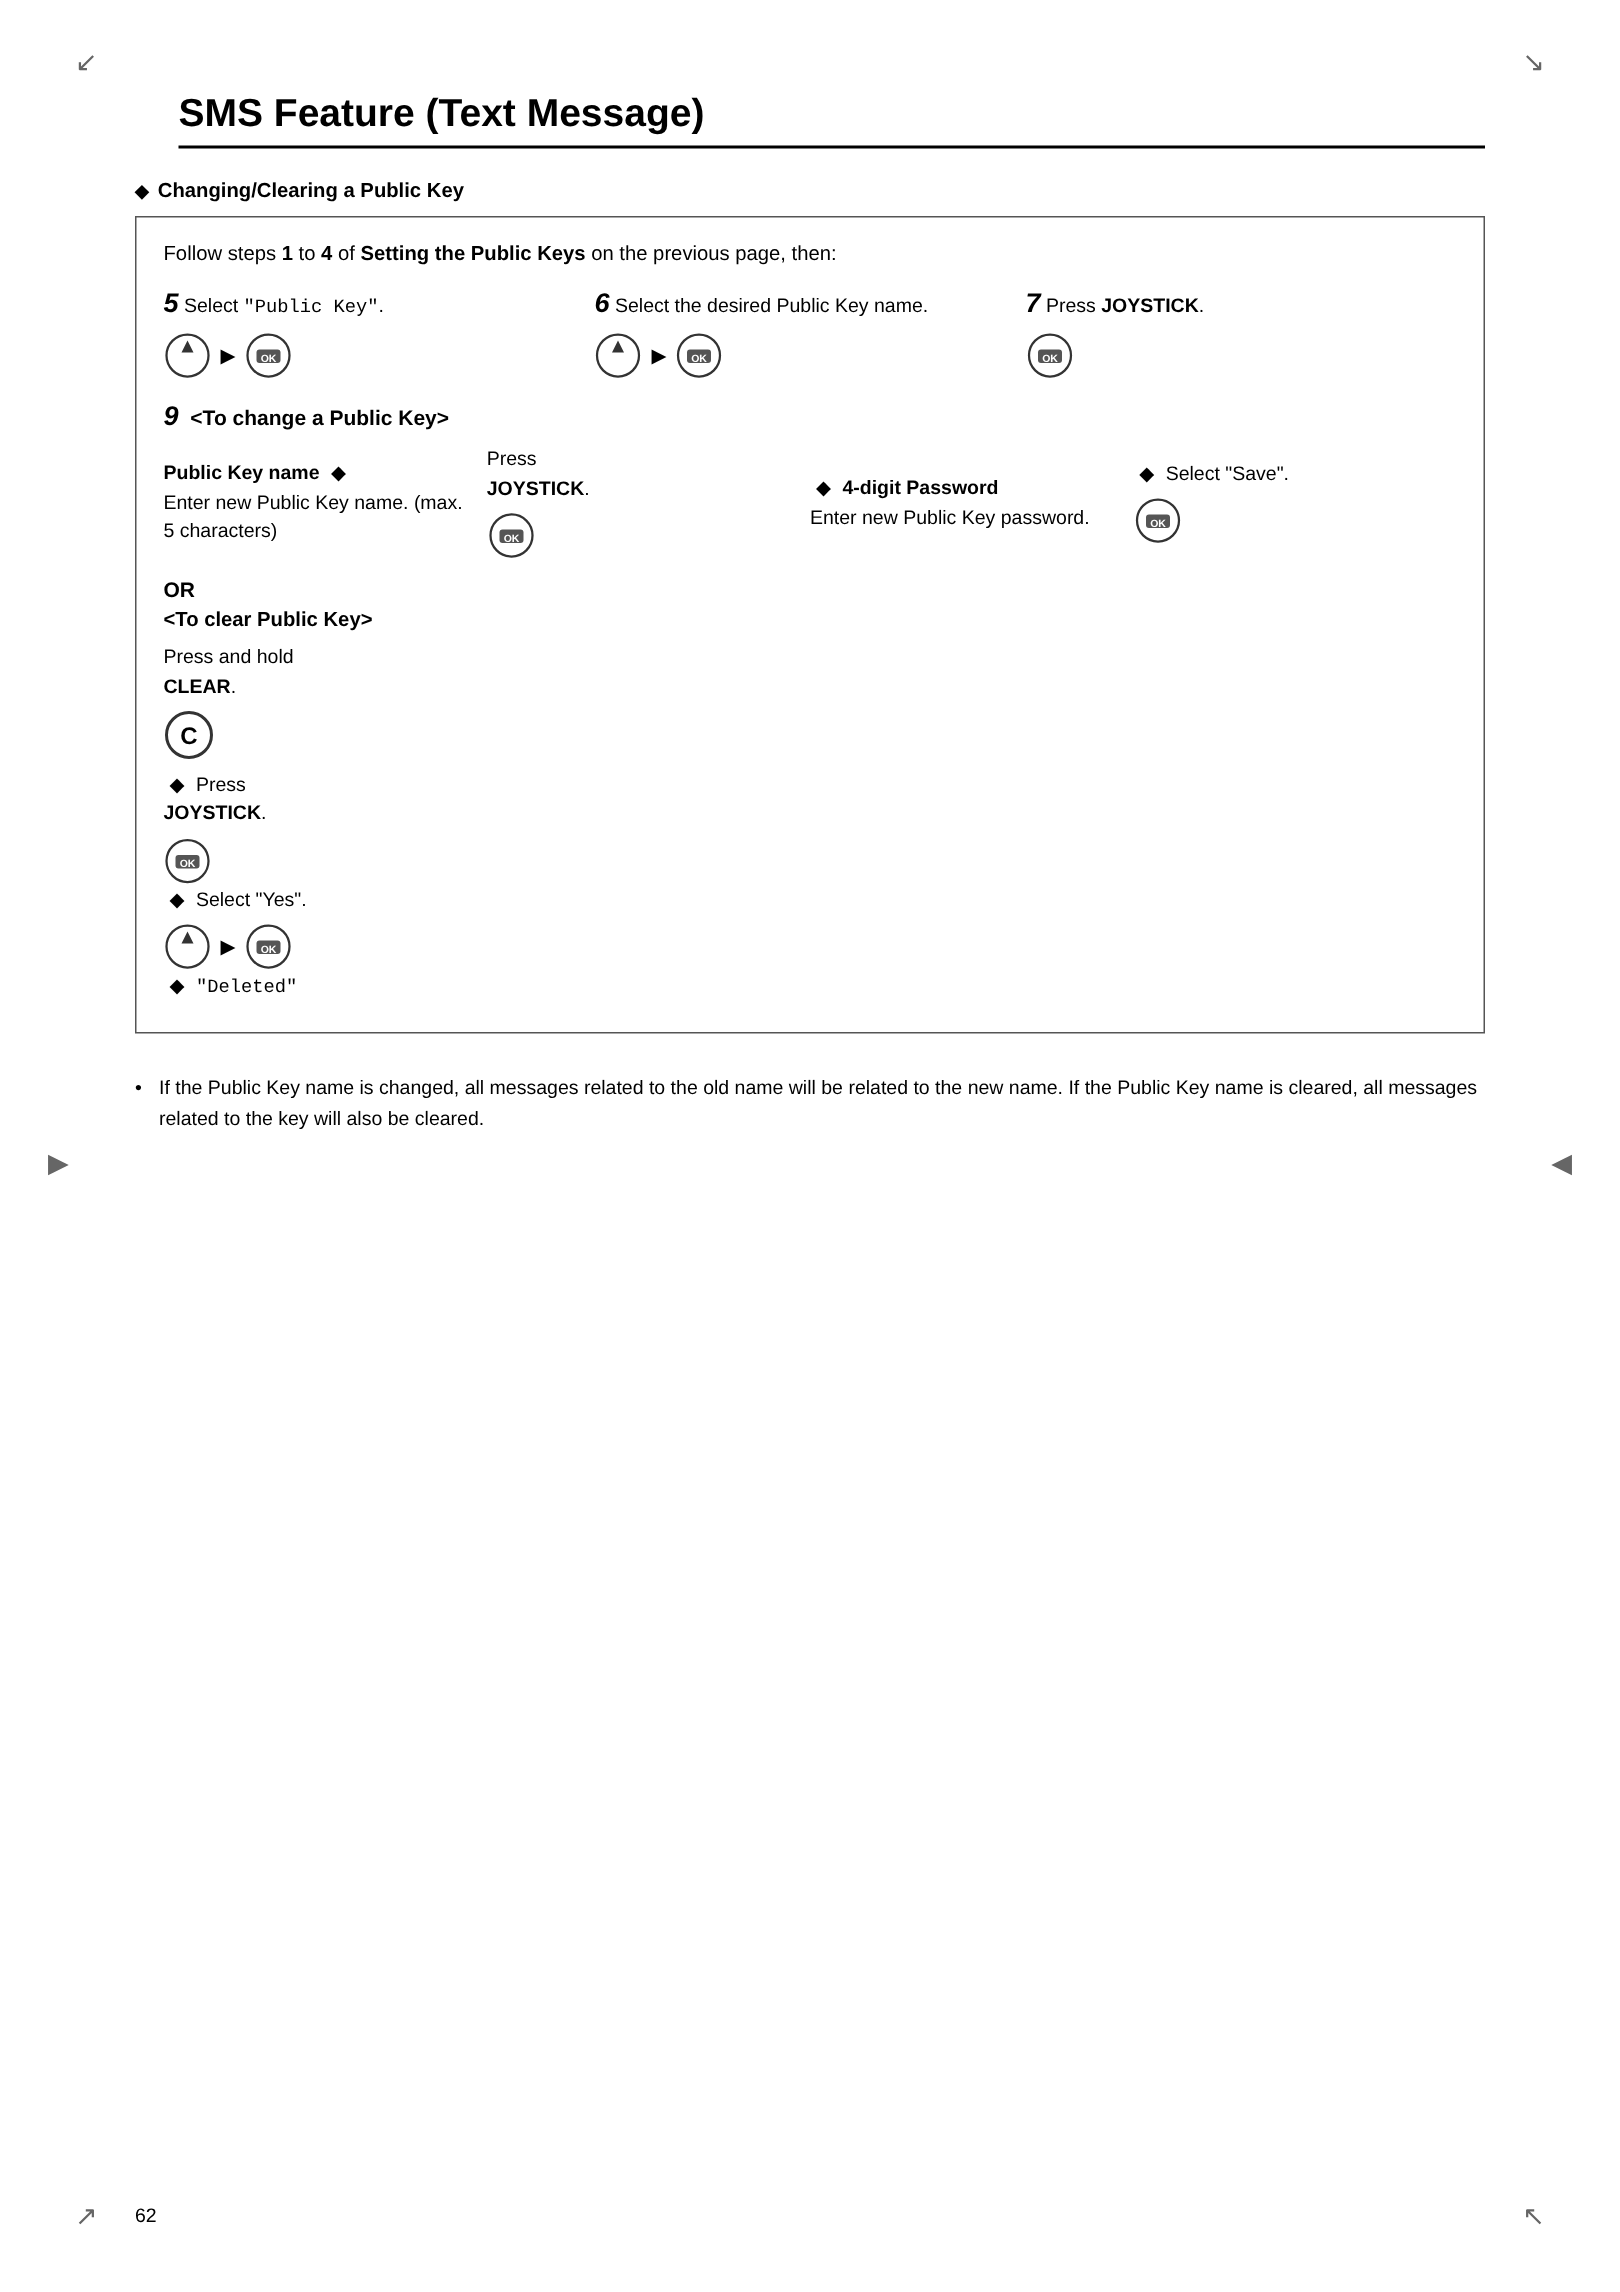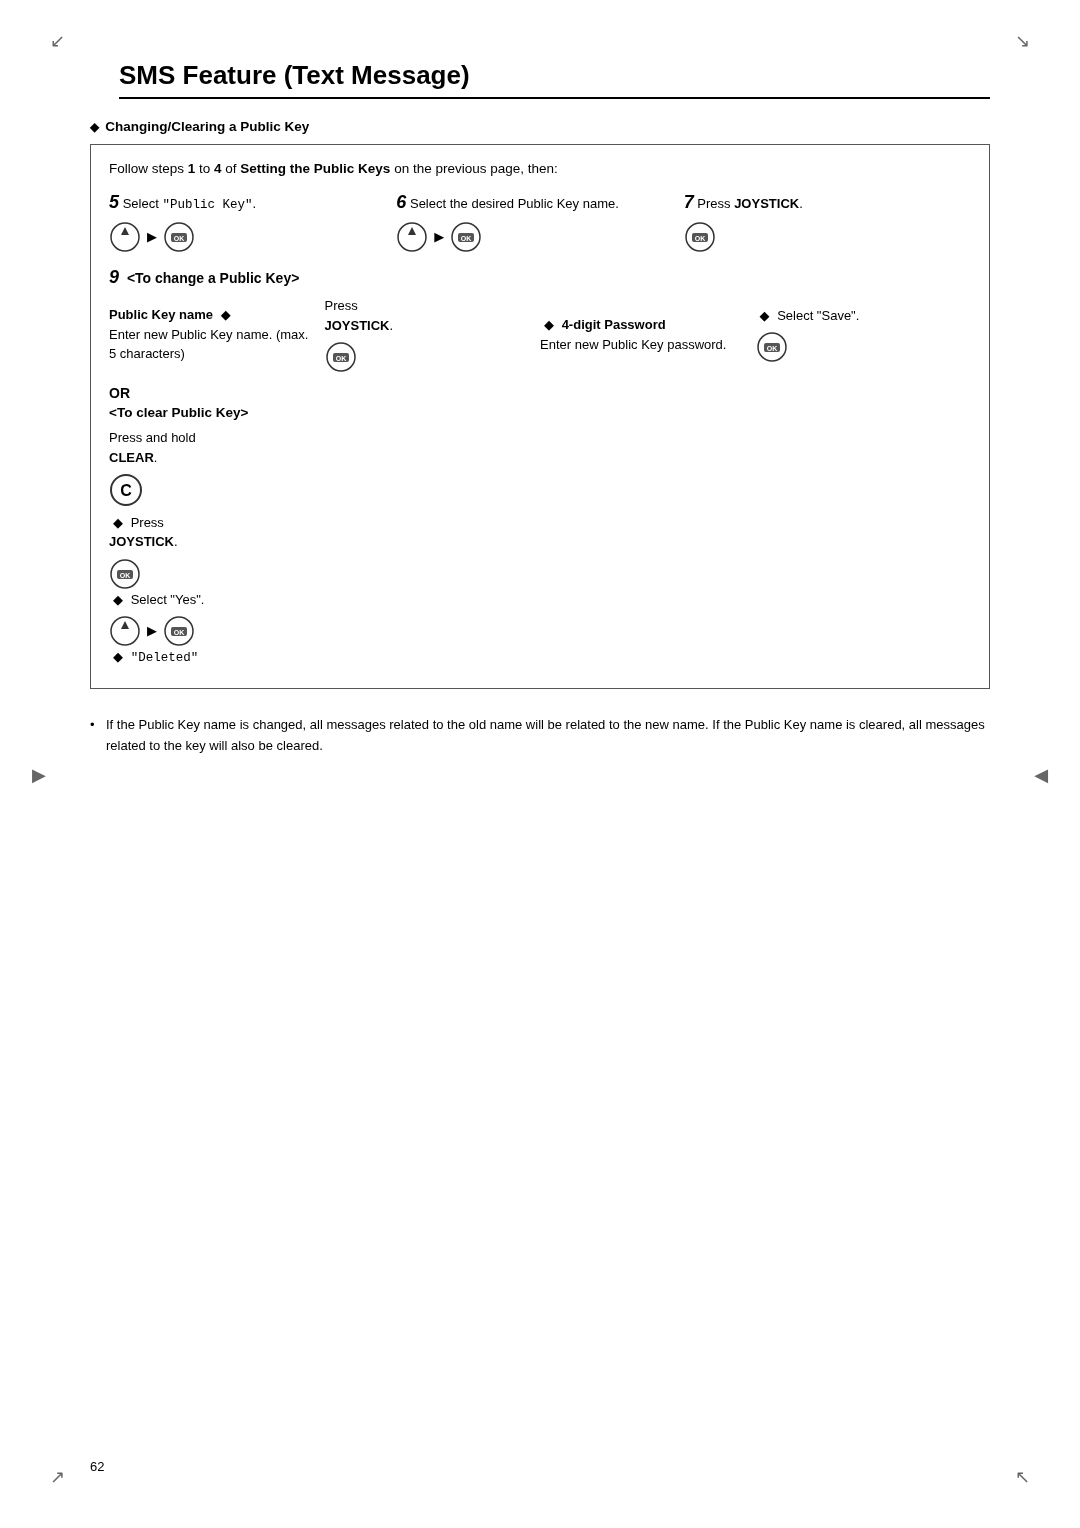--- a/index.html
+++ b/index.html
@@ -152,21 +152,21 @@
     }
     .bullet-notes li::before {
       content: '•';
       position: absolute;
       left: 0;
       top: 0;
     }
 
     .page-number {
       position: absolute;
-      bottom: 54px;
+      bottom: 44px;
       left: 90px;
       font-size: 13px;
     }
 
     code {
       font-family: 'Courier New', monospace;
       font-size: 12.5px;
     }
 
     .corner-tl {

